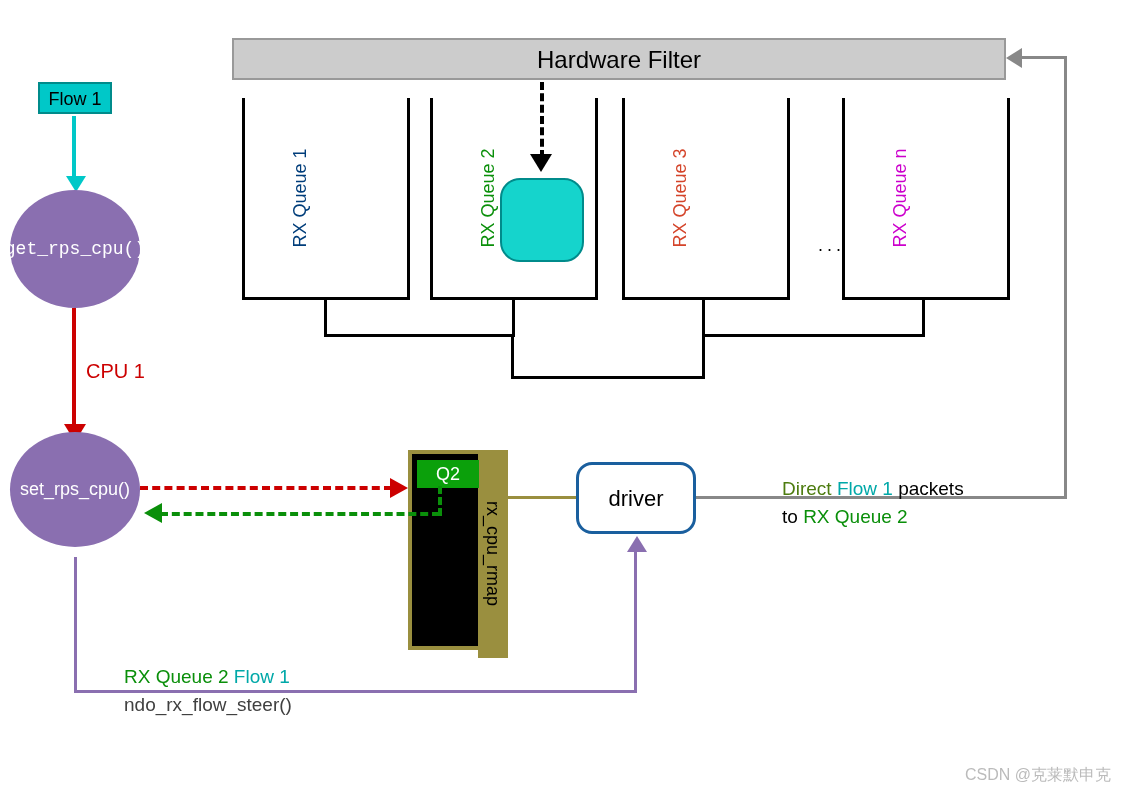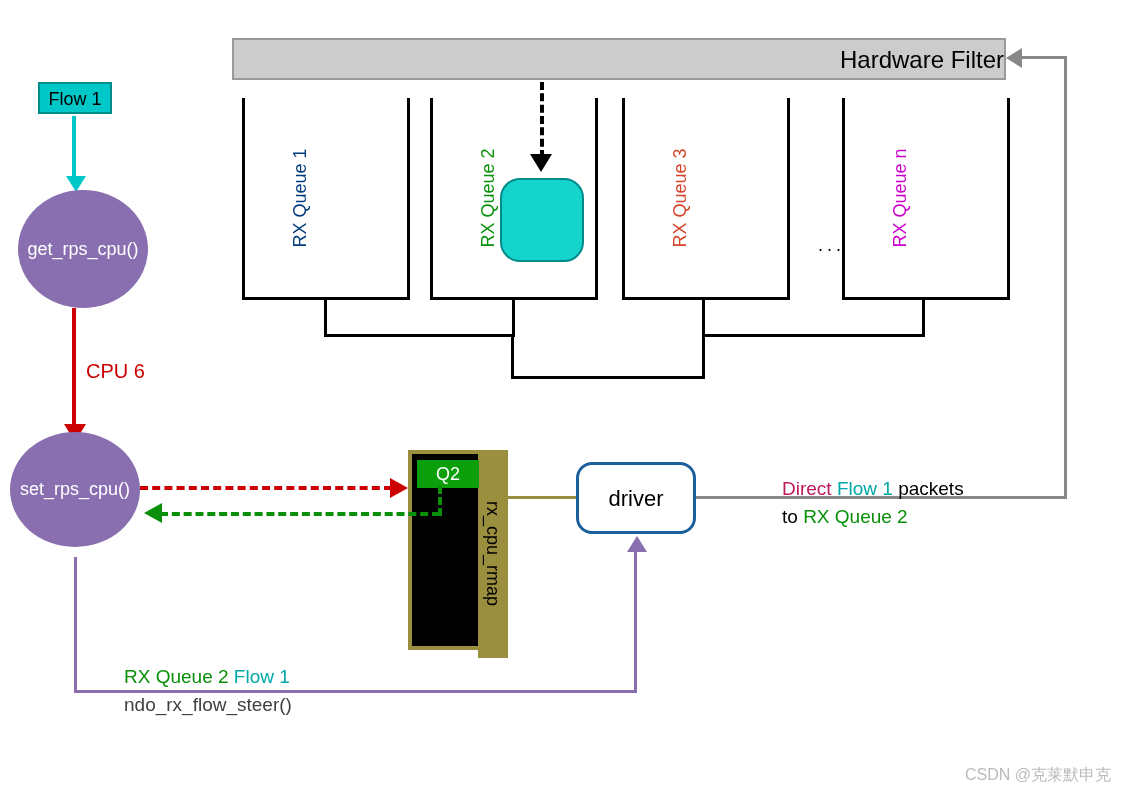--- a/index.html
+++ b/index.html
@@ -30,39 +30,39 @@
   }
 
   
   .ellipse {
     border-radius: 50%;
     background: #8a6fb0;
     color: #fff;
     display:flex;align-items:center;justify-content:center;
     font-size:18px;
   }
-  .ellipse.get { left: 18px; top: 190px; width: 130px; height: 118px; }
+  .ellipse.get { left: 10px; top: 190px; width: 130px; height: 118px; font-family: Liberation Mono, monospace; }
   .ellipse.set { left: 10px; top: 432px; width: 130px; height: 115px; }
 
   
   .arrow-cpu1 {
     left: 72px; top: 308px; width:4px; height:118px; background:#cc0000;
   }
   .arrow-cpu1-head {
     left: 64px; top: 424px; width:0;height:0;
     border-left:11px solid transparent;border-right:11px solid transparent;
     border-top:18px solid #cc0000;
   }
   .cpu1-label { left: 86px; top: 360px; color:#cc0000; font-size:20px; }
 
   
   .hw-filter {
     left: 232px; top: 38px; width: 774px; height: 42px;
     background:#ccc; border:2px solid #999;
-    text-align:right; line-height:40px; font-size:24px;
+    text-align:center; line-height:40px; font-size:24px;
   }
 
   
   .rxq {
     top: 98px; width: 168px; height: 202px;
     border: 3px solid #000; border-top: none;
     position: absolute;
   }
   .rxq-label {
     position:absolute; left:6px; top:50%;
@@ -172,21 +172,21 @@
 <body>
 
 <div class="abs flow1-box">Flow 1</div>
 <div class="abs arrow-flow1"></div>
 <div class="abs arrow-flow1-head"></div>
 
 <div class="abs ellipse get">get_rps_cpu()</div>
 
 <div class="abs arrow-cpu1"></div>
 <div class="abs arrow-cpu1-head"></div>
-<div class="abs cpu1-label">CPU 6</div>
+<div class="abs cpu1-label">CPU 1</div>
 
 <div class="abs ellipse set">set_rps_cpu()</div>
 
 <div class="abs hw-filter">Hardware Filter</div>
 
 <div class="rxq rxq1">
   <div class="rxq-label">RX Queue 1</div>
 </div>
 <div class="rxq rxq2">
   <div class="rxq-label">RX Queue 2</div>
@@ -238,19 +238,19 @@
   <span style="color:#0a8f0a">RX Queue 2 </span><span style="color:#00a8a8">Flow 1</span>
 </div>
 <div class="text-label" style="left:124px;top:694px;color:#404040">ndo_rx_flow_steer()</div>
 
 <div class="grey" style="left:696px;top:496px;width:370px;height:3px"></div>
 <div class="grey" style="left:1064px;top:58px;width:3px;height:441px"></div>
 <div class="grey" style="left:1020px;top:56px;width:47px;height:3px"></div>
 <div class="abs grey-head"></div>
 
 <div class="text-label" style="left:782px;top:478px">
-  <span style="color:#be185d">Direct </span><span style="color:#00a8a8">Flow 1 </span><span style="color:#000">packets</span>
+  <span style="color:#4d7c0f">Direct </span><span style="color:#00a8a8">Flow 1 </span><span style="color:#000">packets</span>
 </div>
 <div class="text-label" style="left:782px;top:506px">
   <span style="color:#000">to </span><span style="color:#0a8f0a">RX Queue 2</span>
 </div>
 
 <div class="abs watermark">CSDN @克莱默申克</div>
 
 </body></html>

